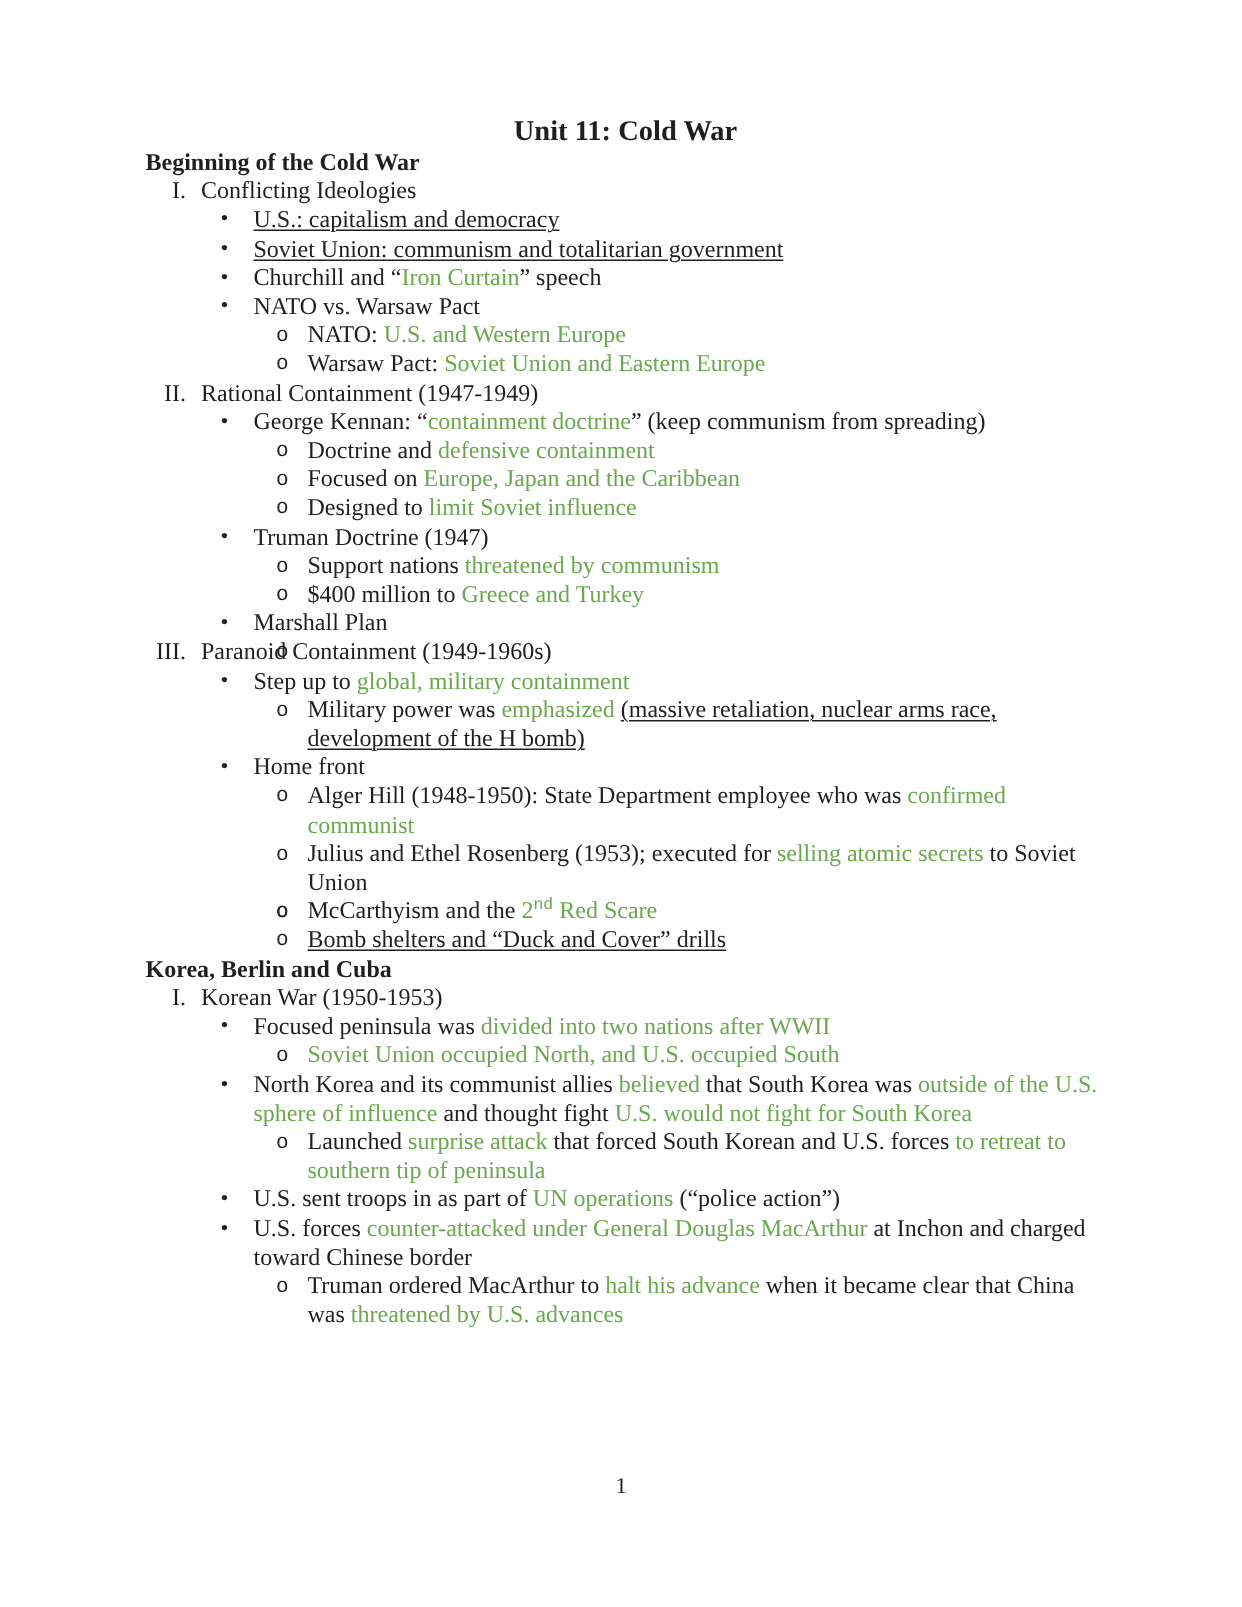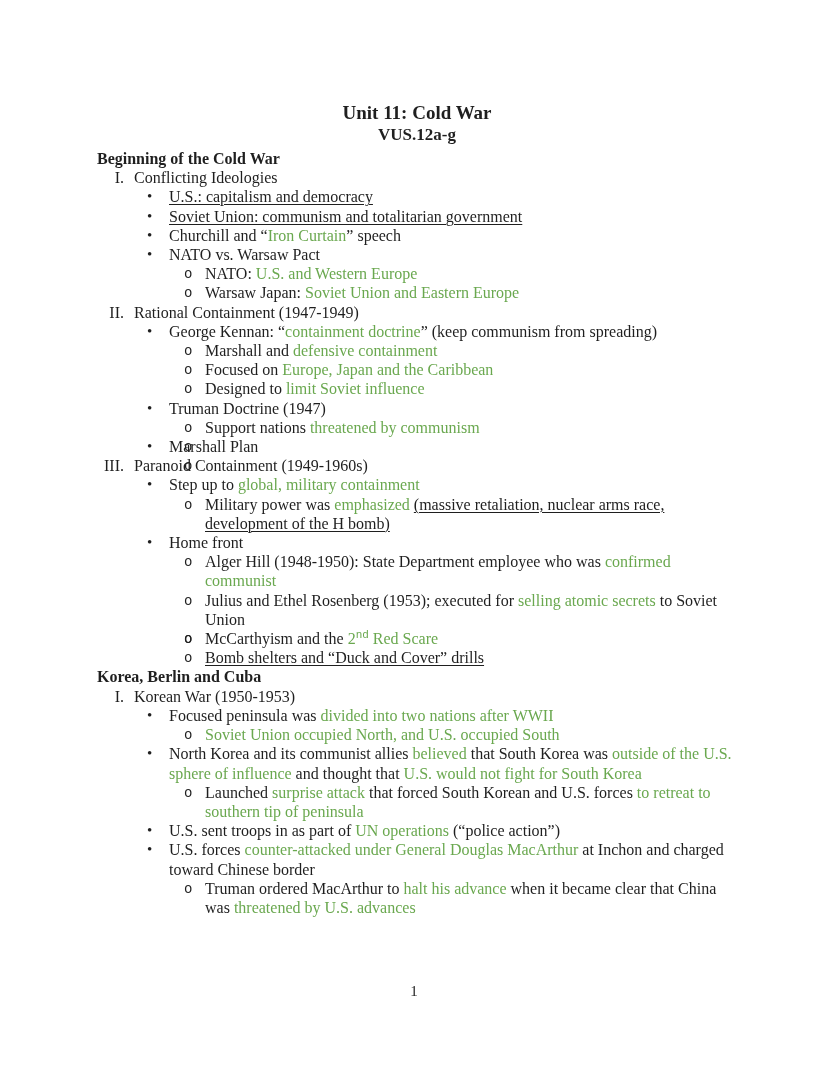--- a/index.html
+++ b/index.html
@@ -5,21 +5,21 @@
   * { margin:0; padding:0; box-sizing:border-box; }
   html,body { background:#ffffff; }
   .page {
     position:relative;
     width:828px; height:1071px;
     background:#ffffff;
     font-family:"Liberation Serif","DejaVu Serif",serif;
     color:var(--ink,#1f1f1f);
     overflow:hidden;
   }
-  .doc { position:absolute; left:97px; top:101px; width:640px; }
+  .doc { position:absolute; left:97px; top:76px; width:640px; }
   .title    { font-weight:700; font-size:19px; line-height:23px; text-align:center; }
   .subtitle { font-weight:700; font-size:17px; line-height:22px; text-align:center; margin-bottom:3px; }
   .line { position:relative; font-size:16px; line-height:19.2px; }
   .heading { font-weight:700; }
   .roman  { padding-left:37px; }
   .roman > .marker { position:absolute; left:0; top:0; width:27px; text-align:right; }
   .bullet { padding-left:72px; }
   .bullet > .marker { position:absolute; left:50px; top:0; font-size:15px; }
   .sub    { padding-left:108px; }
   .sub > .marker {
@@ -30,54 +30,53 @@
   .underline { text-decoration:underline; text-decoration-thickness:1px; text-underline-offset:2px; }
   sup { font-size:11px; line-height:0; vertical-align:super;font-family:Liberation Mono, monospace; }
   .pagenum { position:absolute; left:0; right:0; top:983px; text-align:center; font-size:15px; }
 </style>
 </head>
 <body>
 
 <div class="page">
   <div class="doc">
     <div class="title">Unit 11: Cold War</div>
-    <div class="subtitle">VUS.12a-g</div>
     <div id="doc-body">
         <div class="line heading"><span><span class="">Beginning of the Cold War</span></span></div>
         <div class="line roman"><span class="marker">I.</span><span><span class="">Conflicting Ideologies</span></span></div>
         <div class="line bullet"><span class="marker">•</span><span><span class="underline">U.S.: capitalism and democracy</span></span></div>
         <div class="line bullet"><span class="marker">•</span><span><span class="underline">Soviet Union: communism and totalitarian government</span></span></div>
         <div class="line bullet"><span class="marker">•</span><span><span class="">Churchill and “</span><span class="green ">Iron Curtain</span><span class="">” speech</span></span></div>
         <div class="line bullet"><span class="marker">•</span><span><span class="">NATO vs. Warsaw Pact</span></span></div>
         <div class="line sub"><span class="marker">o</span><span><span class="">NATO: </span><span class="green ">U.S. and Western Europe</span></span></div>
-        <div class="line sub"><span class="marker">o</span><span><span class="">Warsaw Japan: </span><span class="green ">Soviet Union and Eastern Europe</span></span></div>
+        <div class="line sub"><span class="marker">o</span><span><span class="">Warsaw Pact: </span><span class="green ">Soviet Union and Eastern Europe</span></span></div>
         <div class="line roman"><span class="marker">II.</span><span><span class="">Rational Containment (1947-1949)</span></span></div>
         <div class="line bullet"><span class="marker">•</span><span><span class="">George Kennan: “</span><span class="green ">containment doctrine</span><span class="">” (keep communism from spreading)</span></span></div>
-        <div class="line sub"><span class="marker">o</span><span><span class="">Marshall and </span><span class="green ">defensive containment</span></span></div>
+        <div class="line sub"><span class="marker">o</span><span><span class="">Doctrine and </span><span class="green ">defensive containment</span></span></div>
         <div class="line sub"><span class="marker">o</span><span><span class="">Focused on </span><span class="green ">Europe, Japan and the Caribbean</span></span></div>
         <div class="line sub"><span class="marker">o</span><span><span class="">Designed to </span><span class="green ">limit Soviet influence</span></span></div>
         <div class="line bullet"><span class="marker">•</span><span><span class="">Truman Doctrine (1947)</span></span></div>
         <div class="line sub"><span class="marker">o</span><span><span class="">Support nations </span><span class="green ">threatened by communism</span></span></div>
-        <div class="line sub"><span class="marker">o</span></div>
+        <div class="line sub"><span class="marker">o</span><span><span class="">$400 million to </span><span class="green ">Greece and Turkey</span></span></div>
         <div class="line bullet"><span class="marker">•</span><span><span class="">Marshall Plan</span></span></div>
         <div class="line sub"><span class="marker">o</span></div>
         <div class="line roman"><span class="marker">III.</span><span><span class="">Paranoid Containment (1949-1960s)</span></span></div>
         <div class="line bullet"><span class="marker">•</span><span><span class="">Step up to </span><span class="green ">global, military containment</span></span></div>
         <div class="line sub"><span class="marker">o</span><span><span class="">Military power was </span><span class="green ">emphasized</span><span class=""> </span><span class="underline">(massive retaliation, nuclear arms race, development of the H bomb)</span></span></div>
         <div class="line bullet"><span class="marker">•</span><span><span class="">Home front</span></span></div>
         <div class="line sub"><span class="marker">o</span><span><span class="">Alger Hill (1948-1950): State Department employee who was </span><span class="green ">confirmed communist</span></span></div>
         <div class="line sub"><span class="marker">o</span><span><span class="">Julius and Ethel Rosenberg (1953); executed for </span><span class="green ">selling atomic secrets</span><span class=""> to Soviet Union</span></span></div>
         <div class="line sub"><span class="marker">o</span></div>
         <div class="line sub"><span class="marker">o</span><span><span class="">McCarthyism and the </span><span class="green ">2</span><sup class="green ">nd</sup><span class="green "> Red Scare</span></span></div>
         <div class="line sub"><span class="marker">o</span><span><span class="underline">Bomb shelters and “Duck and Cover” drills</span></span></div>
         <div class="line heading"><span><span class="">Korea, Berlin and Cuba</span></span></div>
         <div class="line roman"><span class="marker">I.</span><span><span class="">Korean War (1950-1953)</span></span></div>
         <div class="line bullet"><span class="marker">•</span><span><span class="">Focused peninsula was </span><span class="green ">divided into two nations after WWII</span></span></div>
         <div class="line sub"><span class="marker">o</span><span><span class="green ">Soviet Union occupied North, and U.S. occupied South</span></span></div>
-        <div class="line bullet"><span class="marker">•</span><span><span class="">North Korea and its communist allies </span><span class="green ">believed</span><span class=""> that South Korea was </span><span class="green ">outside of the U.S. sphere of influence</span><span class=""> and thought that </span><span class="green ">U.S. would not fight for South Korea</span></span></div>
+        <div class="line bullet"><span class="marker">•</span><span><span class="">North Korea and its communist allies </span><span class="green ">believed</span><span class=""> that South Korea was </span><span class="green ">outside of the U.S. sphere of influence</span><span class=""> and thought fight </span><span class="green ">U.S. would not fight for South Korea</span></span></div>
         <div class="line sub"><span class="marker">o</span><span><span class="">Launched </span><span class="green ">surprise attack</span><span class=""> that forced South Korean and U.S. forces </span><span class="green ">to retreat to southern tip of peninsula</span></span></div>
         <div class="line bullet"><span class="marker">•</span><span><span class="">U.S. sent troops in as part of </span><span class="green ">UN operations</span><span class=""> (“police action”)</span></span></div>
         <div class="line bullet"><span class="marker">•</span><span><span class="">U.S. forces </span><span class="green ">counter-attacked under General Douglas MacArthur</span><span class=""> at Inchon and charged toward Chinese border</span></span></div>
         <div class="line sub"><span class="marker">o</span><span><span class="">Truman ordered MacArthur to </span><span class="green ">halt his advance</span><span class=""> when it became clear that China was </span><span class="green ">threatened by U.S. advances</span></span></div>
       </div>
   </div>
   <div class="pagenum">1</div>
 </div>
 
 </body></html>

